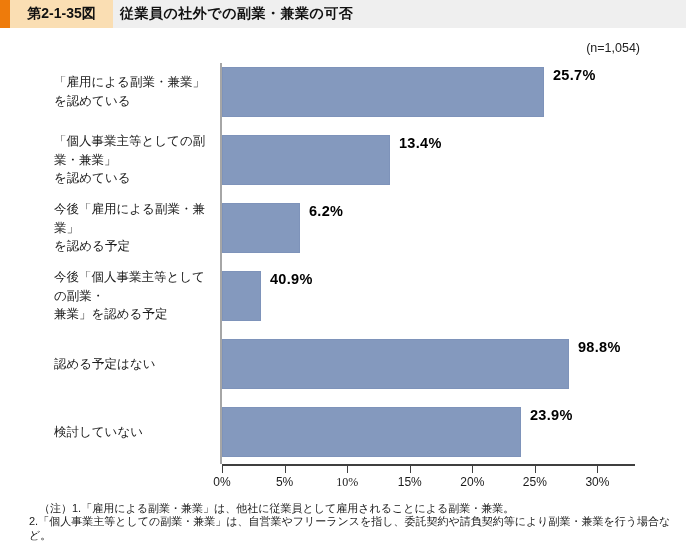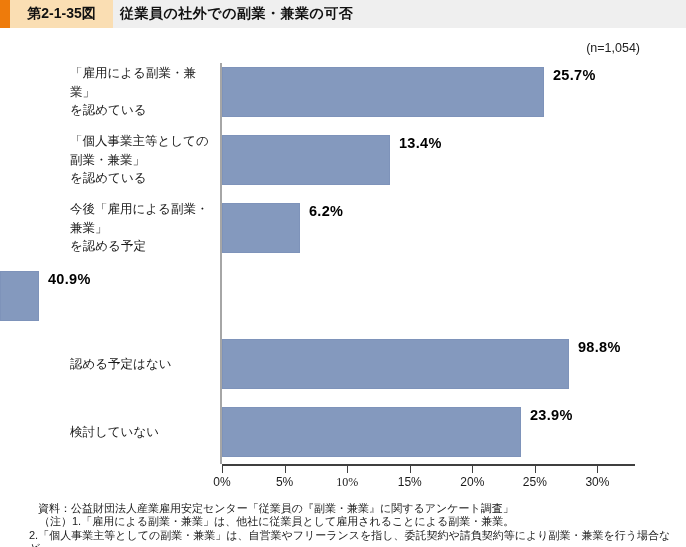--- a/index.html
+++ b/index.html
@@ -21,21 +21,21 @@
     font-weight:bold; font-size:14px; color:#111; letter-spacing:0.5px;
   }
   
   .n-label { text-align:right; margin:13px 46px 0 0; font-size:12.5px; color:#222; }
   
   .chart { position:relative; margin-top:12px; }
   .yline { position:absolute; left:220px; top:-4px; width:2px; height:401px; background:#a6a6a6; }
   .row { display:flex; align-items:center; height:50px; margin-bottom:18px; }
   .row:last-child { margin-bottom:0; }
   .cat {
-    width:222px; padding:0 10px 0 70px; font-size:12.5px; line-height:1.5;
+    width:222px; padding:0 10px 0 54px; font-size:12.5px; line-height:1.5;
     white-space:pre-line; color:#1a1a1a;
   }
   .track { flex:1; height:50px; display:flex; position:relative; }
   .bar { height:100%; background:#8499be; border:1px solid #7e93ba; }
   .val { margin-left:9px; font-weight:bold; font-size:14.5px; color:#000; letter-spacing:0.3px; }
   .axis {
     position:relative; margin:7px 0 0 222px; width:413px; height:27px;
     border-top:2px solid #3f3f3f;
   }
   .tick { position:absolute; top:0; width:1px; height:7px; background:#3f3f3f; }
@@ -78,20 +78,22 @@
       </div>
       <div class="row">
         <div class="cat">今後「雇用による副業・兼業」
 を認める予定</div>
         <div class="track">
           <div class="bar" style="width: 78px; background: rgb(132, 153, 190);"></div>
           <span class="val">6.2%</span>
         </div>
       </div>
       <div class="row">
+        <div class="cat">今後「個人事業主等としての副業・
+兼業」を認める予定</div>
         <div class="track">
           <div class="bar" style="width: 39px; background: rgb(132, 153, 190);"></div>
           <span class="val">40.9%</span>
         </div>
       </div>
       <div class="row">
         <div class="cat">認める予定はない</div>
         <div class="track">
           <div class="bar" style="width: 347px; background: rgb(132, 153, 190);"></div>
           <span class="val">98.8%</span>
@@ -117,16 +119,15 @@
       <span class="tick" style="left: 250.303px;"></span>
       <span class="tick-label" style="left: 250.303px;">20%</span>
       <span class="tick" style="left: 312.879px;"></span>
       <span class="tick-label" style="left: 312.879px;">25%</span>
       <span class="tick" style="left: 375.455px;"></span>
       <span class="tick-label" style="left: 375.455px;">30%</span>
     </div>
 </div>
 
 <div class="footer">
-  <div class="src-line">資料：公益財団法人産業雇用安定センター「従業員の『副業・兼業』に関するアンケート調査」</div>
   <div class="note-line1">（注）1.「雇用による副業・兼業」は、他社に従業員として雇用されることによる副業・兼業。</div>
   <div class="note-line2">2.「個人事業主等としての副業・兼業」は、自営業やフリーランスを指し、委託契約や請負契約等により副業・兼業を行う場合など。</div>
 </div>
 
 </body></html>

